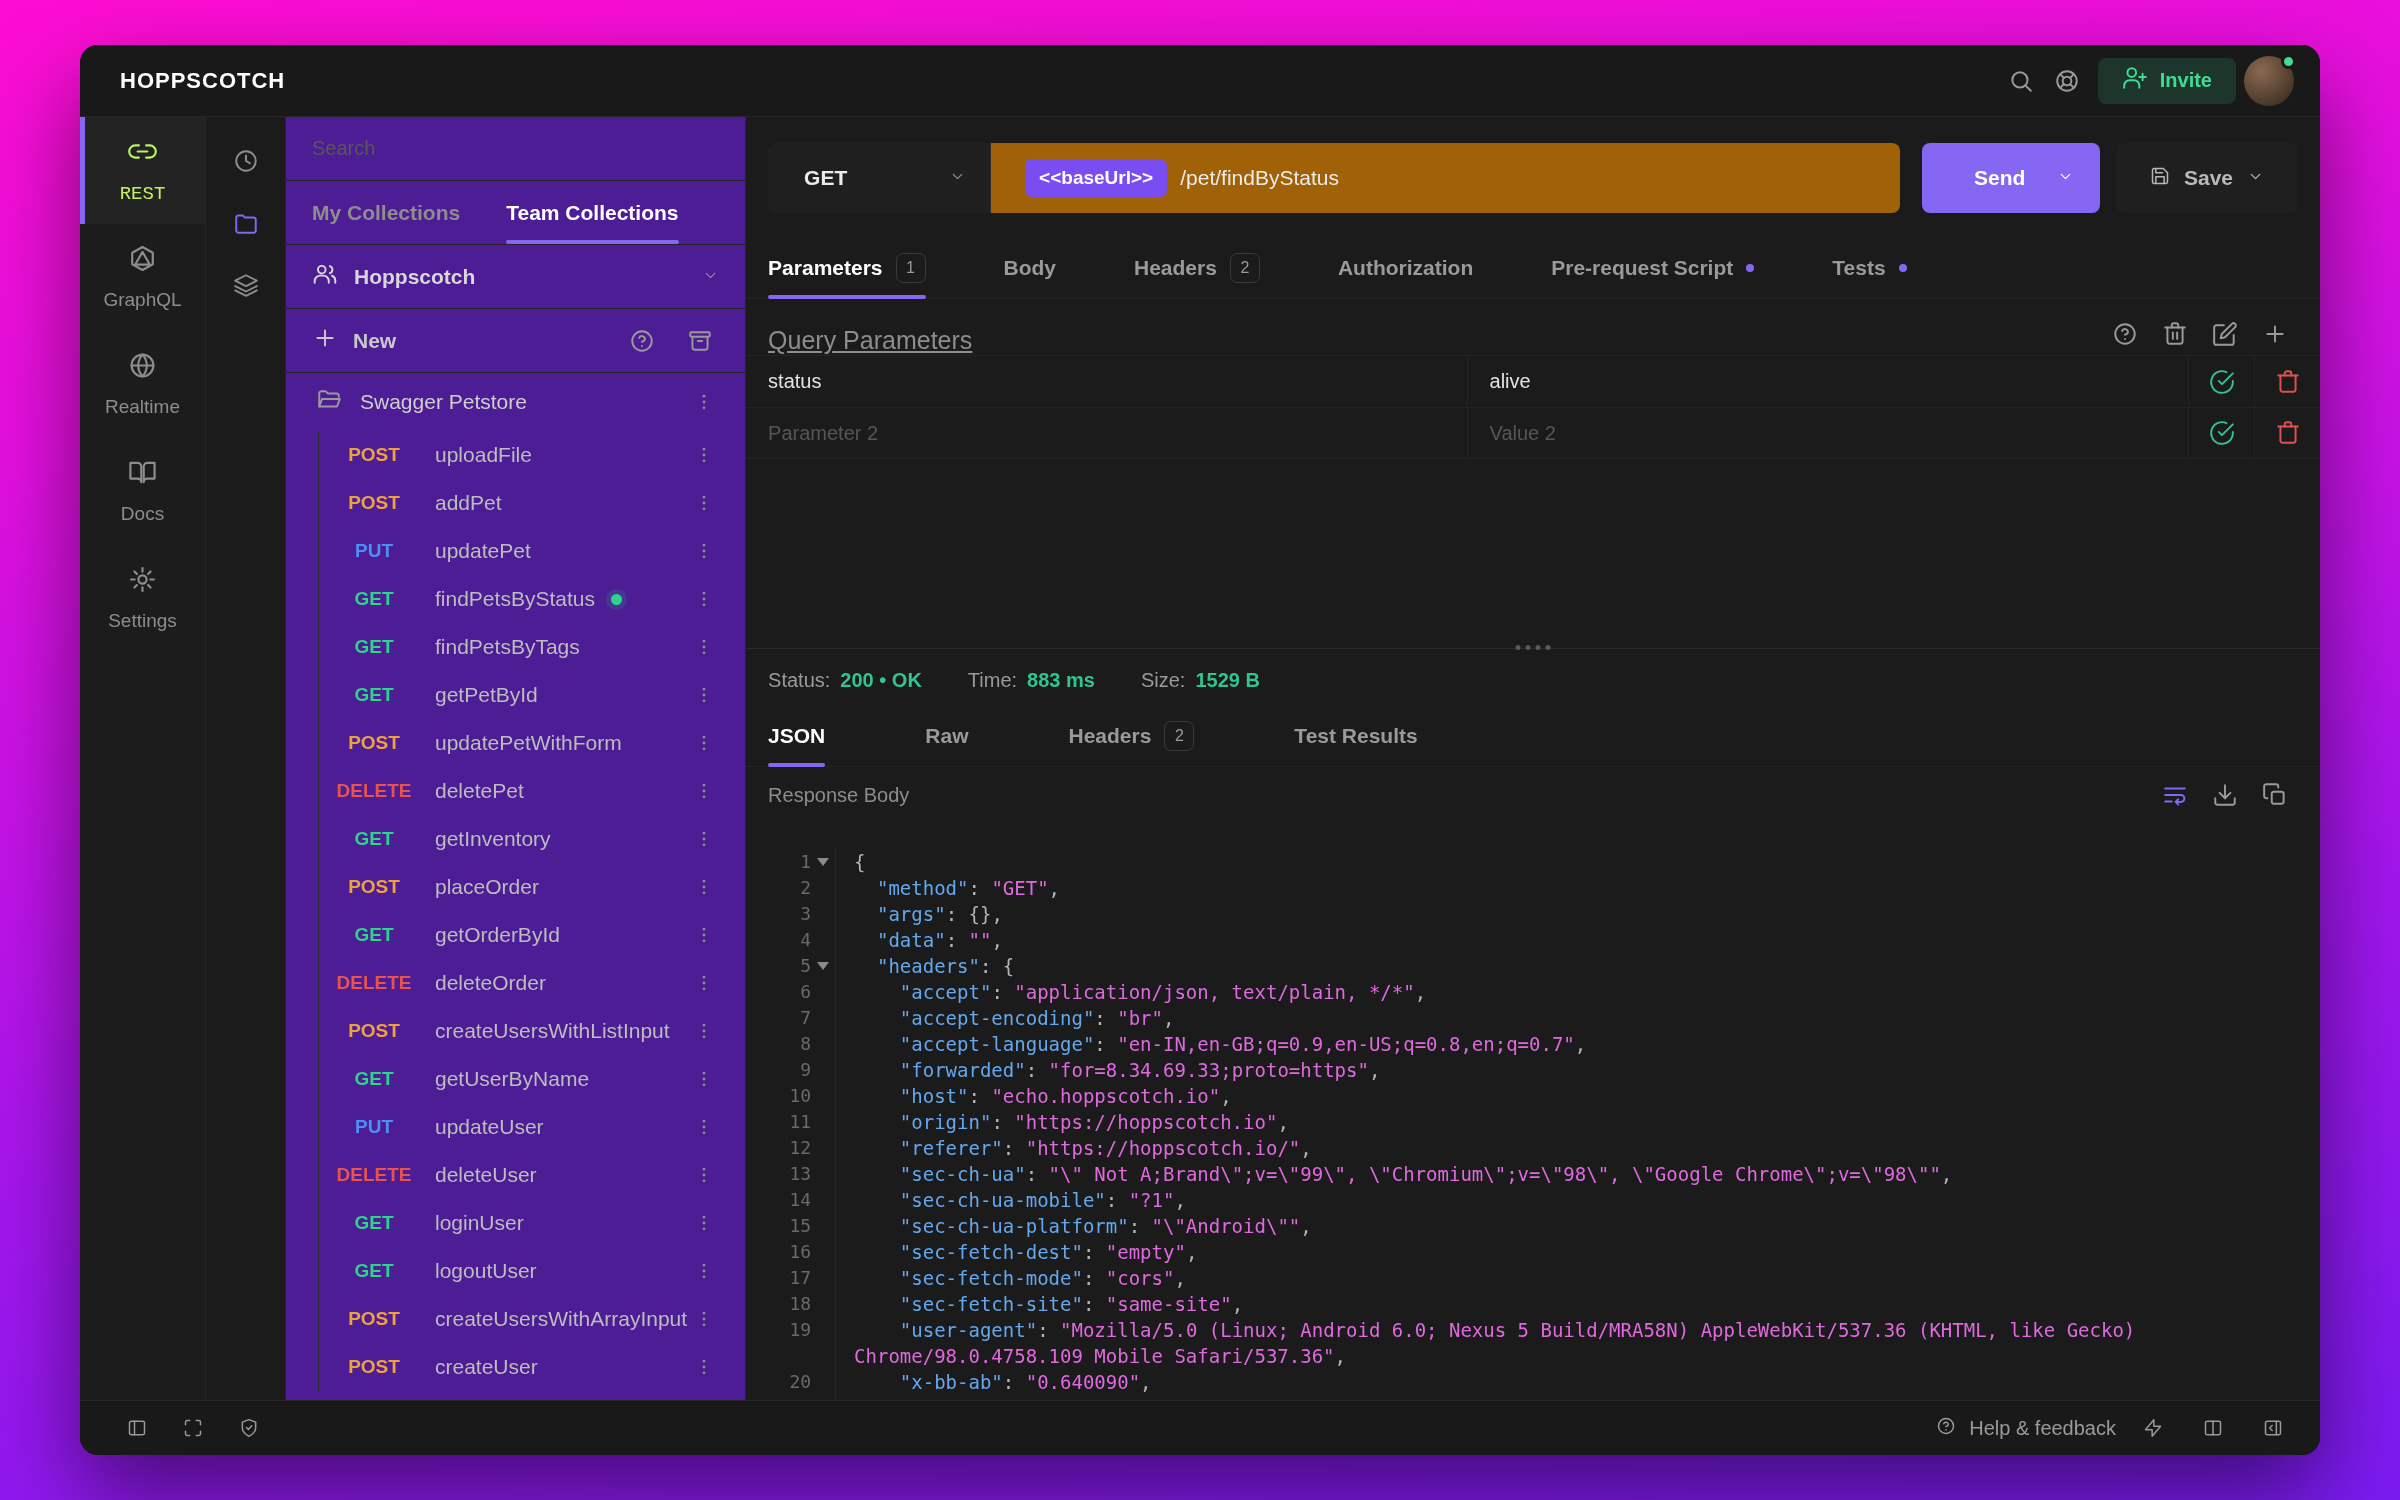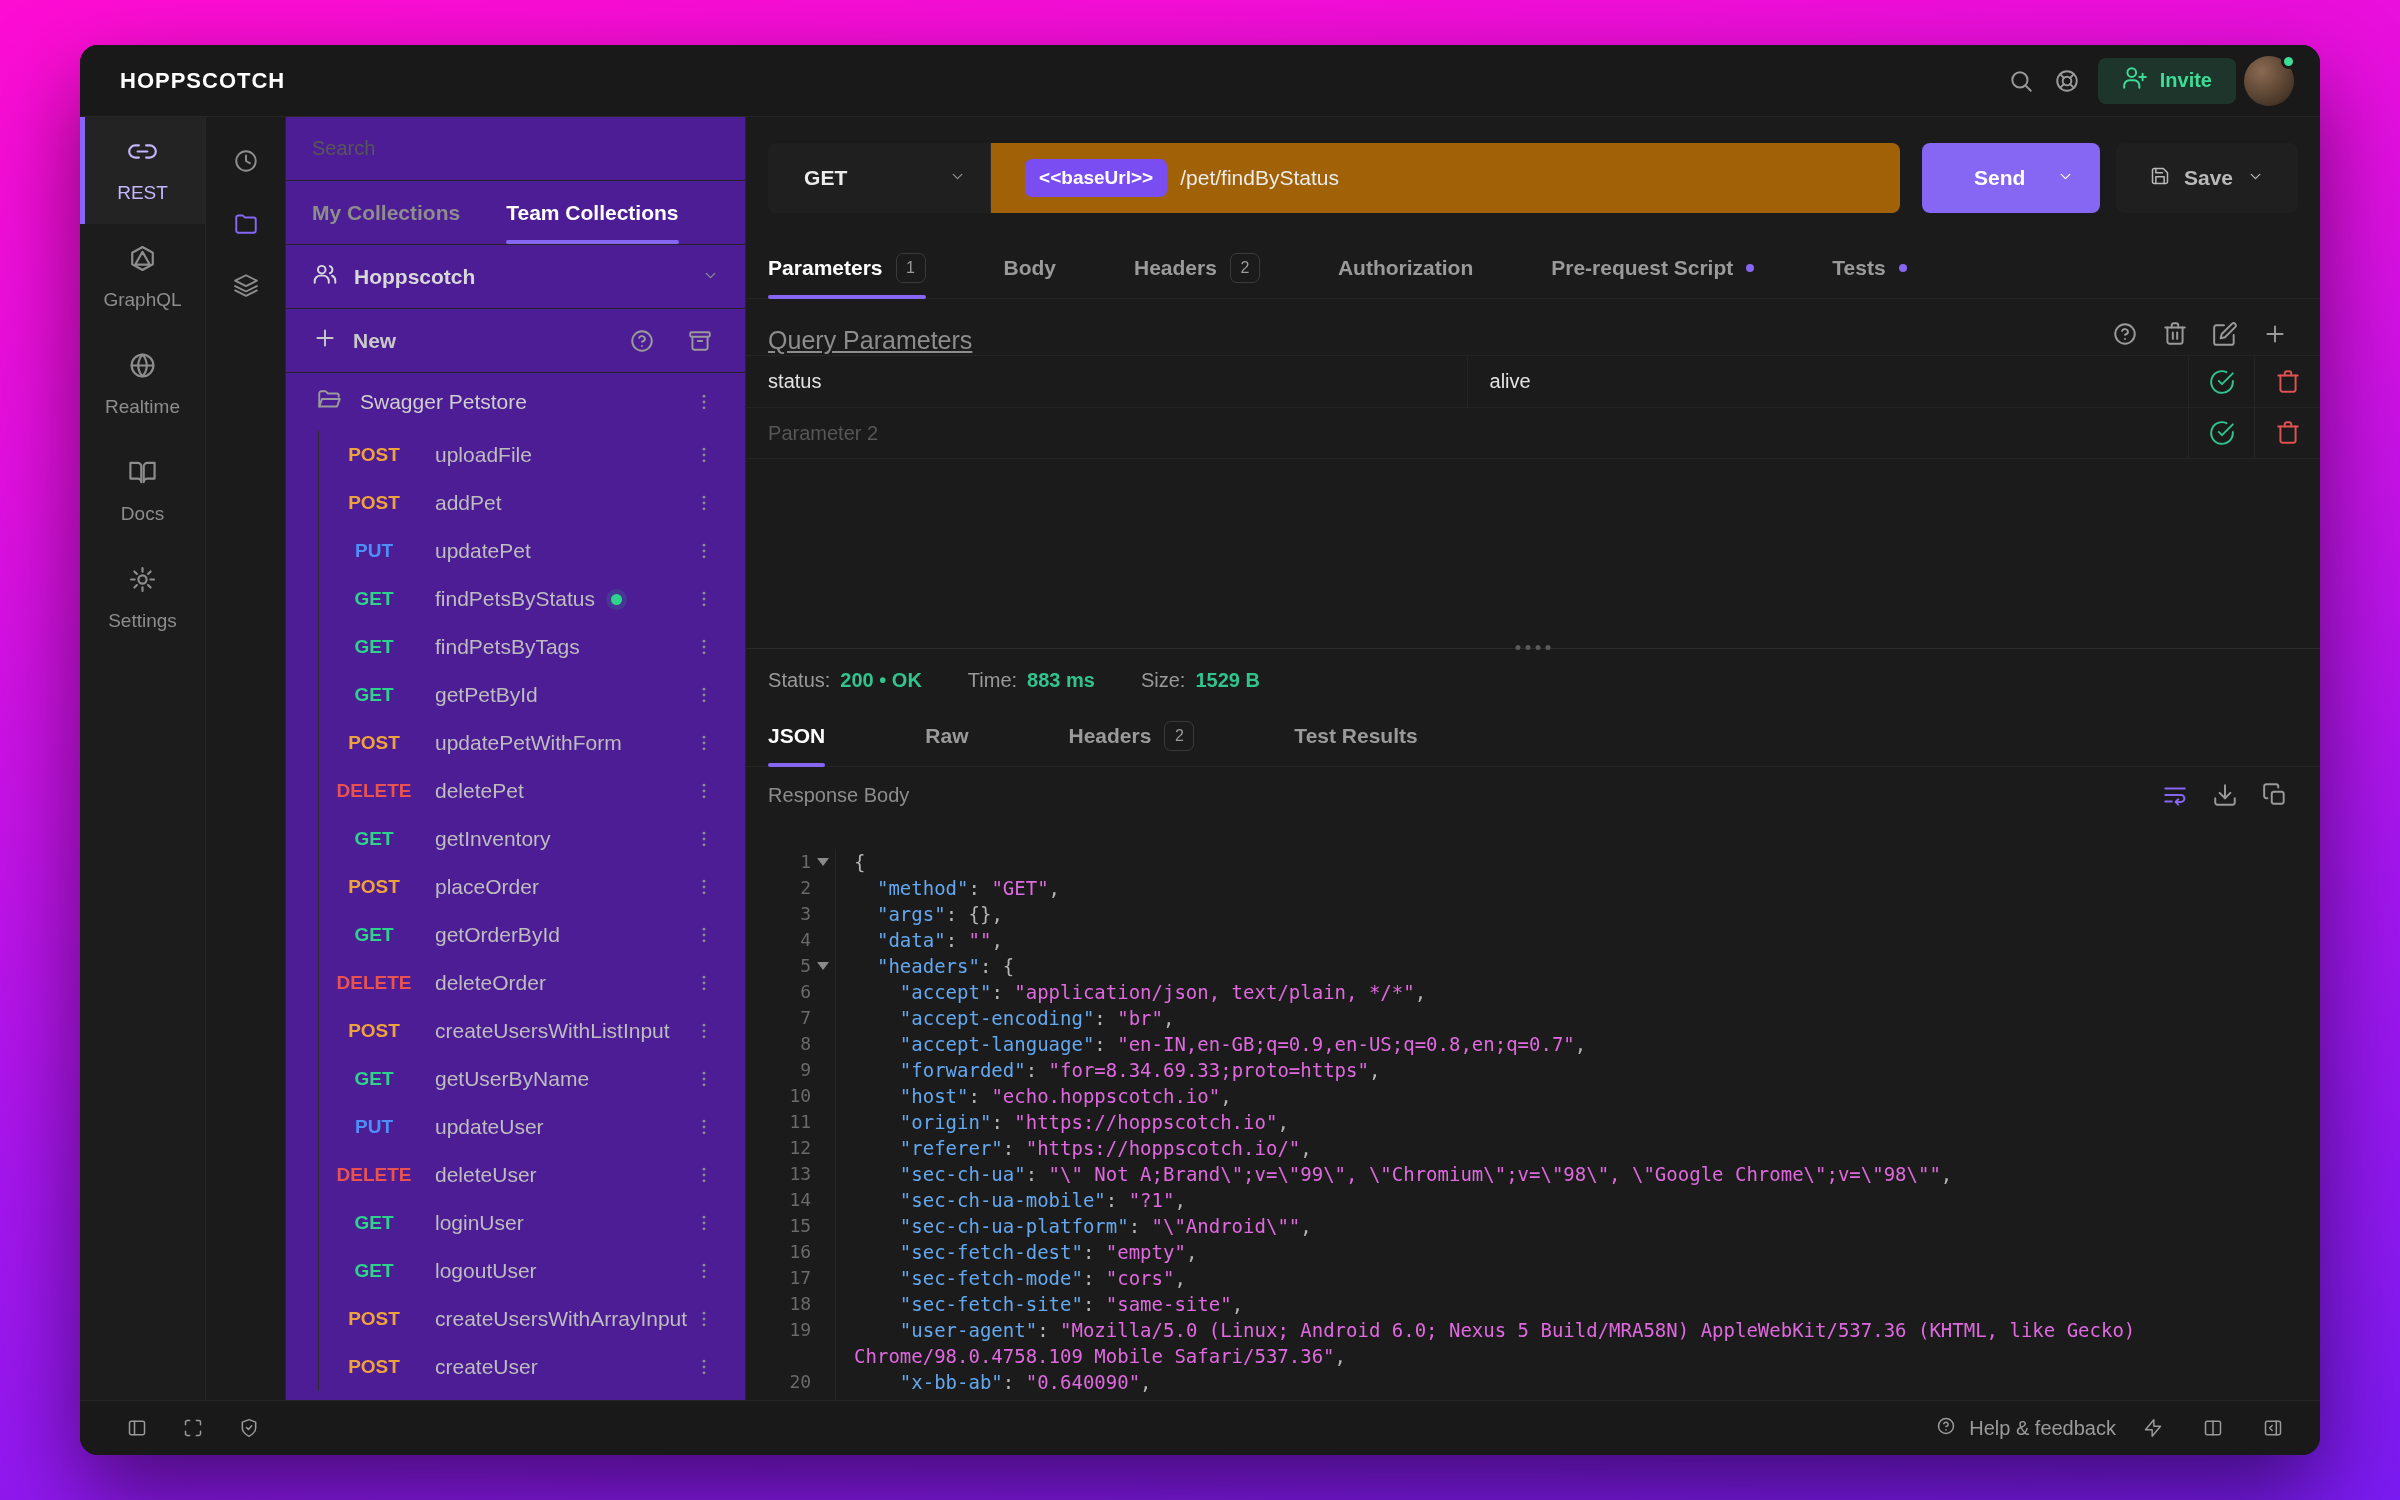--- a/index.html
+++ b/index.html
@@ -17,21 +17,21 @@
   .icon-btn { background:none; border:none; color:#9a9a9a; width:46px; height:46px; display:grid; place-items:center; cursor:pointer; }
   .invite-btn { border:none; cursor:pointer; height:46px; border-radius:8px; background:#1d352b; color:var(--invite); display:flex; align-items:center; gap:12px; padding:0 24px; font-size:20px; font-weight:700; margin:0 8px; }
   .avatar { width:50px; height:50px; border-radius:50%; background:radial-gradient(circle at 35% 30%,#8a6a52,#55402f 60%,#2e231b); position:relative; cursor:pointer; }
   .presence-dot { position:absolute; top:-2px; right:-2px; width:15px; height:15px; border-radius:50%; background:var(--invite); border:3px solid #191919; }
 
   
   .content { flex:1; display:flex; min-height:0; }
 
   .rail { flex:0 0 126px; background:#1c1c1c; border-right:1px solid #262626; display:flex; flex-direction:column; }
   .rail-item { height:107px; display:flex; flex-direction:column; align-items:center; justify-content:center; gap:11px; color:#8d8d8d; font-size:19px; position:relative; cursor:pointer; }
-  .rail-item.active { color:#c4b5fd; background:#232323; }
+  .rail-item.active { color:#bef264; background:#232323;font-family:Liberation Mono, monospace; }
   .rail-item.active::before { content:""; position:absolute; left:0; top:0; bottom:0; width:5px; background:var(--accent); }
 
   .minirail { flex:0 0 80px; background:#1b1b1b; border-right:1px solid #262626; display:flex; flex-direction:column; align-items:center; padding-top:22px; gap:18px; }
   .mini-btn { background:none; border:none; width:44px; height:44px; display:grid; place-items:center; color:#8d8d8d; cursor:pointer; }
   .mini-btn.active { color:var(--accent); }
 
   
   .collections { flex:0 0 455px; background:#4c1d95; border-right:1px solid #262626; display:flex; flex-direction:column; min-height:0; }
   .search-row { flex:0 0 64px; border-bottom:1px solid #242424; display:flex; align-items:center; padding:0 26px; }
   .search-row input { width:100%; background:none; border:none; outline:none; color:#e5e5e5; font-size:20px; font-family:inherit; }
@@ -669,20 +669,21 @@
                     <svg class="ic" viewBox="0 0 24 24">
                       <polyline points="3 6 5 6 21 6"></polyline>
                       <path d="M19 6v13a2 2 0 0 1-2 2H7a2 2 0 0 1-2-2V6"></path>
                       <path d="M9 6V4a2 2 0 0 1 2-2h2a2 2 0 0 1 2 2v2"></path>
                     </svg>
                   </button>
                 </div>
   </div>
   <div class="qp-row">
     <div class="qp-key ph">Parameter 2</div>
+    <div class="qp-val ph">Value 2</div>
     <div class="qp-cell-icon">
                   <button class="c-ok">
                     <svg class="ic" viewBox="0 0 24 24">
                       <path d="M22 11.1V12a10 10 0 1 1-5.9-9.1"></path>
                       <polyline points="22 4 12 14 9 11"></polyline>
                     </svg>
                   </button>
                 </div>
     <div class="qp-cell-icon">
                   <button class="c-del">

